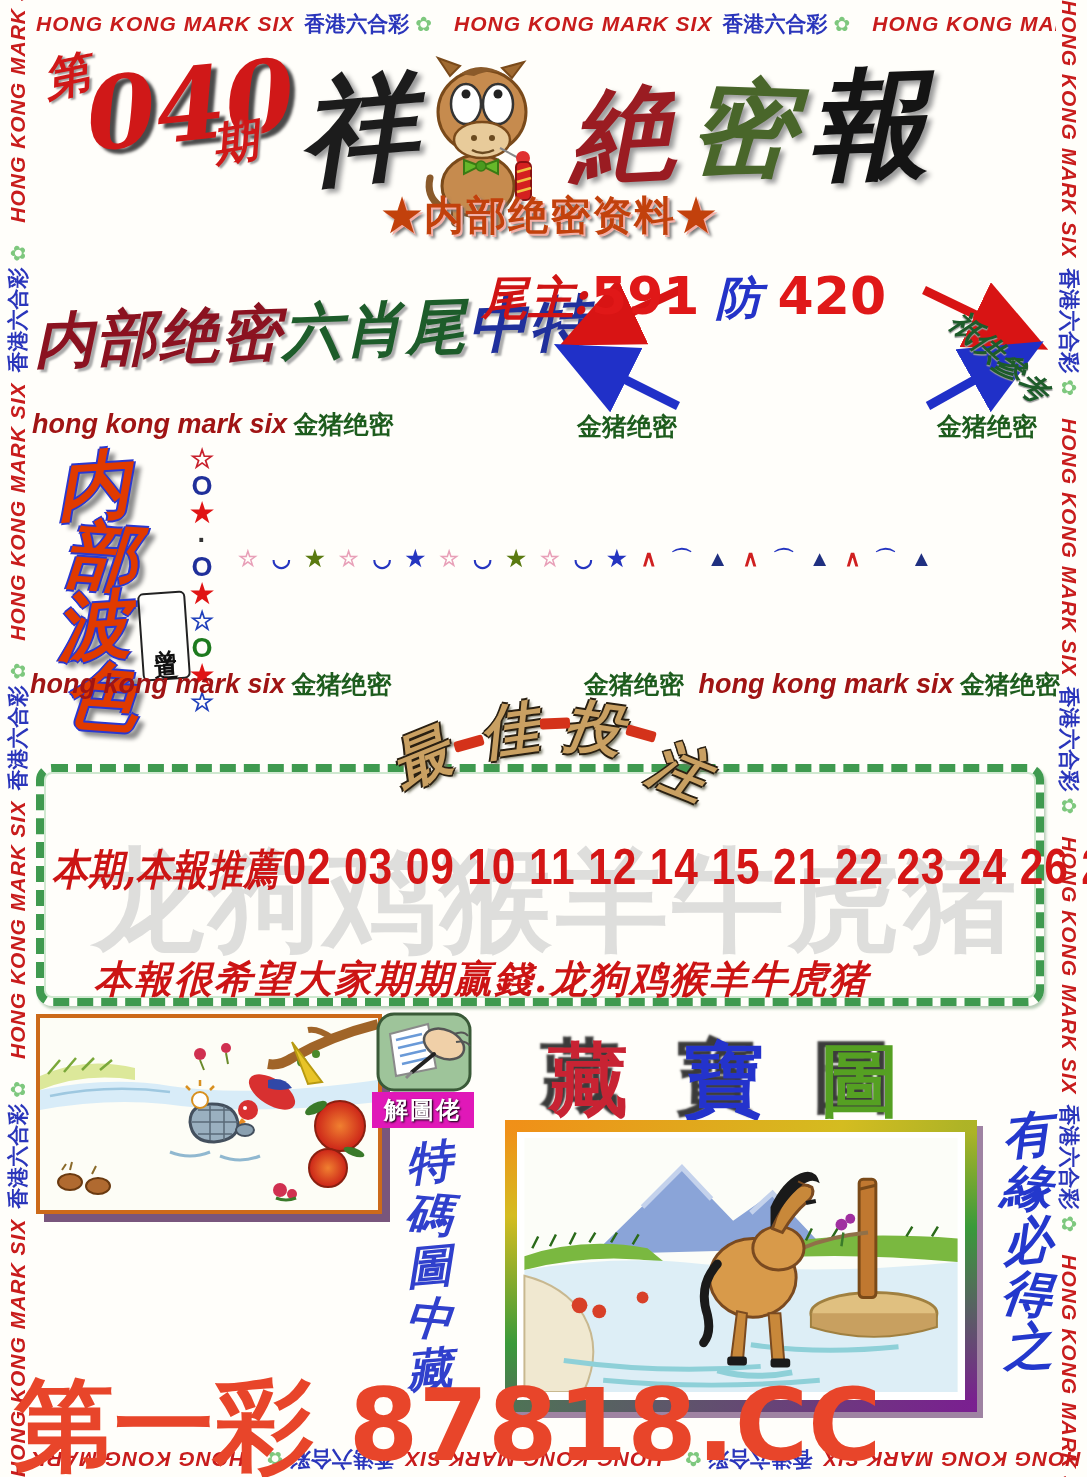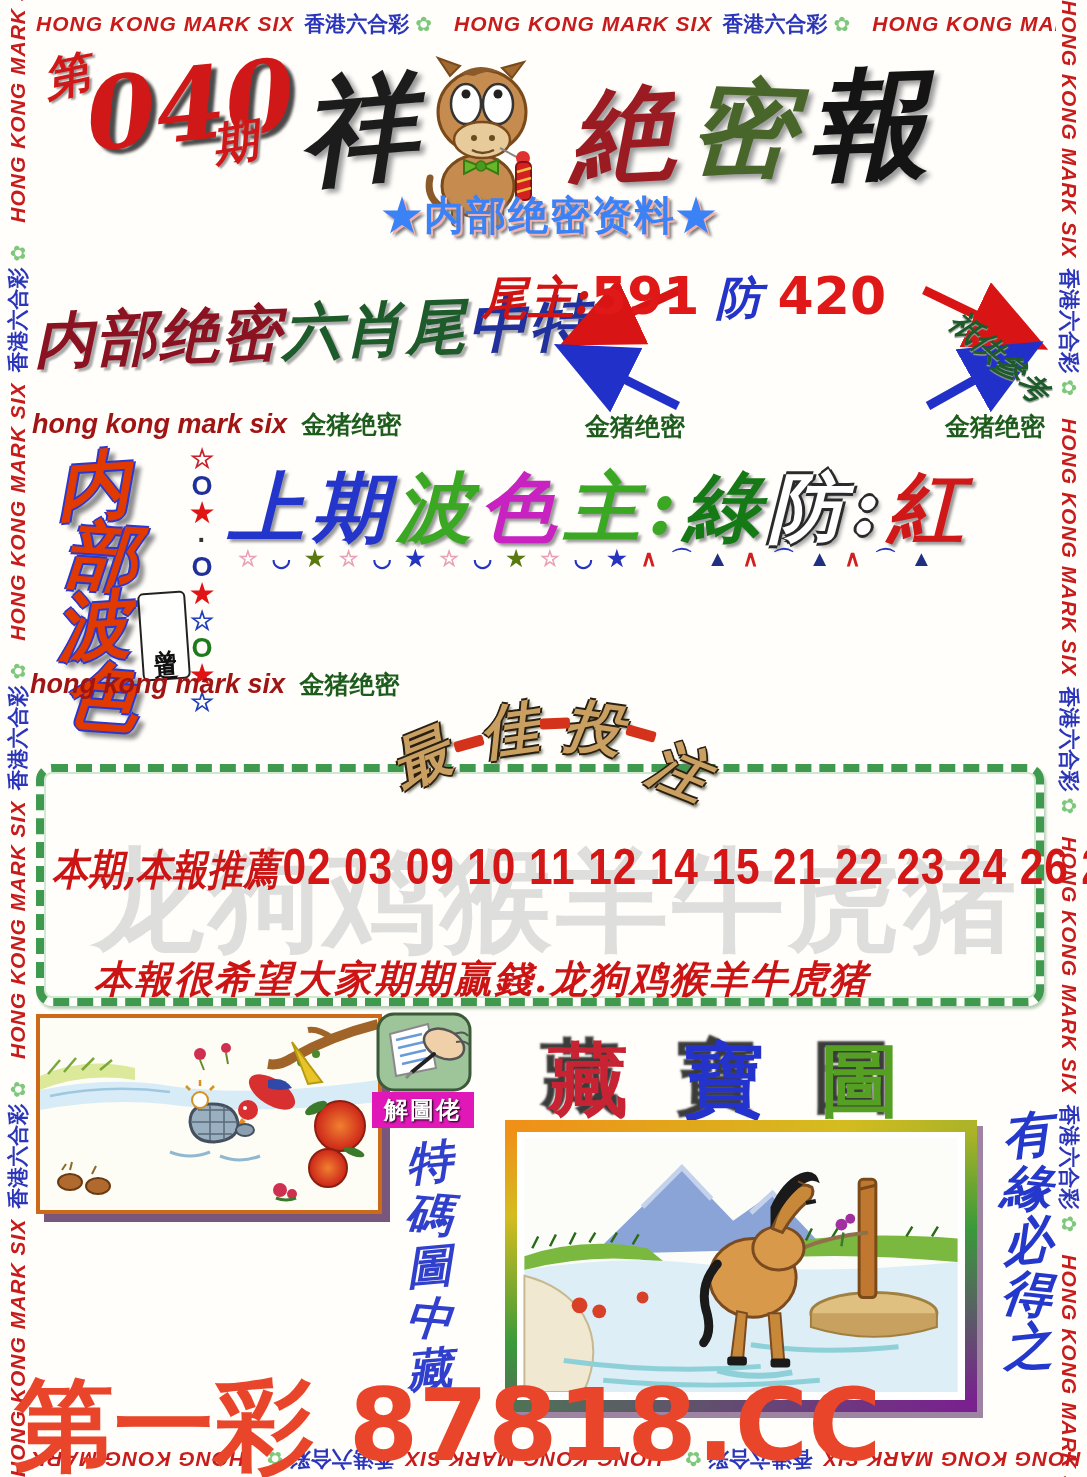--- a/index.html
+++ b/index.html
@@ -24,21 +24,21 @@
   .issue-prefix{left:44px;top:46px;font-size:46px;color:#d01818;transform:rotate(-12deg);text-shadow:2px 2px 2px #999;}
   .issue-number{left:86px;top:46px;font-size:100px;color:#d01818;font-weight:bold;font-style:italic;
                 font-family:"DejaVu Serif",serif;text-shadow:5px 5px 3px #4a4a4a;transform:rotate(-6deg);}
   .issue-suffix{left:212px;top:112px;font-size:46px;color:#d01818;transform:rotate(-10deg);text-shadow:2px 2px 2px #999;}
   .title-row{left:300px;top:56px;display:flex;align-items:flex-start;}
   .title-char{font-size:116px;line-height:1;text-shadow:4px 4px 5px #9a9a9a;}
   .tc1{color:#1c1c1c;transform:rotate(-5deg);margin-top:14px;}
   .tc2{color:#9a1c22;transform:rotate(-3deg);margin:26px 0 0 10px;font-size:104px;}
   .tc3{color:#49662a;transform:rotate(2deg);margin:20px 0 0 16px;font-size:104px;}
   .tc4{color:#141414;transform:rotate(-2deg);margin:8px 0 0 14px;font-size:120px;}
-  .subtitle{left:382px;top:188px;font-size:40px;font-weight:bold;color:#3b82f6;letter-spacing:2px;
+  .subtitle{left:382px;top:188px;font-size:40px;font-weight:bold;color:#c2410c;letter-spacing:2px;
             text-shadow:2px 2px 0 #f2b0a8,4px 4px 3px #777;}
   .notice-row{left:50px;top:246px;width:990px;display:flex;align-items:center;}
   .dashline{height:0;border-top:6px dashed #2440aa;flex:1;}
   .notice-text{color:#cc1e1e;font-size:21px;font-weight:bold;font-style:italic;margin:0 8px;white-space:nowrap;
                font-family:"DejaVu Serif",serif;}
 
   
   .headline{left:34px;top:292px;font-size:60px;letter-spacing:2px;transform:rotate(-2deg);
             text-shadow:3px 3px 2px #aaa;white-space:nowrap;}
   .hl1{color:#8b1220;}
@@ -48,21 +48,21 @@
   .zodiac-row{left:482px;top:336px;font-size:42px;white-space:nowrap;}
   .red-cal{color:#d01414;}
   .blue-cal{color:#2433c8;}
   .red-num{color:#e01818;font-family:"DejaVu Sans",sans-serif;font-weight:bold;font-style:normal;font-size:52px;}
   .ref-note{left:968px;top:302px;font-size:30px;color:#1d5c2a;transform:rotate(42deg);transform-origin:0 0;
             white-space:nowrap;text-shadow:1px 1px 1px #999;}
 
   
   .brand-row{white-space:nowrap;}
   .brand-en{color:#a01414;font-weight:bold;font-style:italic;font-size:27px;letter-spacing:0;}
-  .brand-cn{color:#1d5c1d;font-weight:bold;font-size:25px;margin-left:10px;font-family:"DejaVu Serif",serif;}
+  .brand-cn{color:#1d5c1d;font-weight:bold;font-size:25px;margin-left:2px;font-family:"DejaVu Serif",serif;}
 
   
   .side-col{left:56px;top:450px;display:flex;flex-direction:column;}
   .side-char{font-size:74px;line-height:70px;color:#e03a00;
              text-shadow:-2px 0 #2a38d0,2px 0 #2a38d0,0 -2px #2a38d0,0 2px #2a38d0,7px 6px 4px #8a8a8a;}
   .side-char:nth-of-type(even){transform:rotate(4deg) translateX(8px);}
   .side-char:nth-of-type(odd){transform:rotate(-4deg);}
   .seal{left:140px;top:592px;width:48px;height:88px;border:2px solid #222;border-radius:6px;
         transform:rotate(-4deg);display:flex;align-items:center;justify-content:center;
         font-family:"DejaVu Serif",serif;font-weight:bold;color:#111;font-size:24px;
@@ -318,31 +318,33 @@
       <span class="sym" style="color: rgb(224, 20, 20);">★</span>
       <span class="sym" style="color: rgb(51, 51, 51);">·</span>
       <span class="sym" style="color: rgb(32, 48, 154);">O</span>
       <span class="sym" style="color: rgb(224, 20, 20);">★</span>
       <span class="sym" style="color: rgb(32, 64, 187);">☆</span>
       <span class="sym" style="color: rgb(29, 122, 29);">O</span>
       <span class="sym" style="color: rgb(224, 20, 20);">★</span>
       <span class="sym" style="color: rgb(32, 64, 187);">☆</span>
     </div>
 
-  <div class="abs wave-row wr-last cal">
-    <span class="w-blue">上期</span><span class="w-green">波</span><span class="w-magenta">色</span><span class="w-green">主:</span><span class="w-dgreen">綠</span><span class="w-outline">防:</span><span class="w-red">紅</span>
-  </div>
 
   <div class="abs divider-row">
     
   <span class="sym" style="color: rgb(232, 160, 184);">☆</span><span class="sym" style="color: rgb(37, 53, 192);">◡</span><span class="sym" style="color: rgb(90, 122, 16);">★</span><span class="sym" style="color: rgb(232, 160, 184);">☆</span><span class="sym" style="color: rgb(37, 53, 192);">◡</span><span class="sym" style="color: rgb(37, 53, 192);">★</span><span class="sym" style="color: rgb(232, 160, 184);">☆</span><span class="sym" style="color: rgb(37, 53, 192);">◡</span><span class="sym" style="color: rgb(90, 122, 16);">★</span><span class="sym" style="color: rgb(232, 160, 184);">☆</span><span class="sym" style="color: rgb(37, 53, 192);">◡</span><span class="sym" style="color: rgb(37, 53, 192);">★</span><span class="sym" style="color: rgb(208, 32, 32);">∧</span><span class="sym" style="color: rgb(37, 53, 192);">⌒</span><span class="sym" style="color: rgb(32, 48, 128);">▲</span><span class="sym" style="color: rgb(208, 32, 32);">∧</span><span class="sym" style="color: rgb(37, 53, 192);">⌒</span><span class="sym" style="color: rgb(32, 48, 128);">▲</span><span class="sym" style="color: rgb(208, 32, 32);">∧</span><span class="sym" style="color: rgb(37, 53, 192);">⌒</span><span class="sym" style="color: rgb(32, 48, 128);">▲</span></div>
 
 
   <div class="abs brand-row" style="left:30px;top:668px;">
     <span class="brand-en">hong kong mark six</span>
+    <span class="brand-cn">金猪绝密</span>
+  </div>
+  <div class="abs brand-row" style="left:582px;top:668px;">
+    <span class="brand-cn">金猪绝密</span>
+    <span class="brand-en" style="margin-left:10px;">hong kong mark six</span>
     <span class="brand-cn">金猪绝密</span>
   </div>
 
   <div class="abs watermark">龙狗鸡猴羊牛虎猪</div>
   <div class="abs green-box"></div>
 
   <div class="abs banner">
     <span class="cal">最</span>
     <span class="cal">佳</span>
     <span class="cal">投</span>

